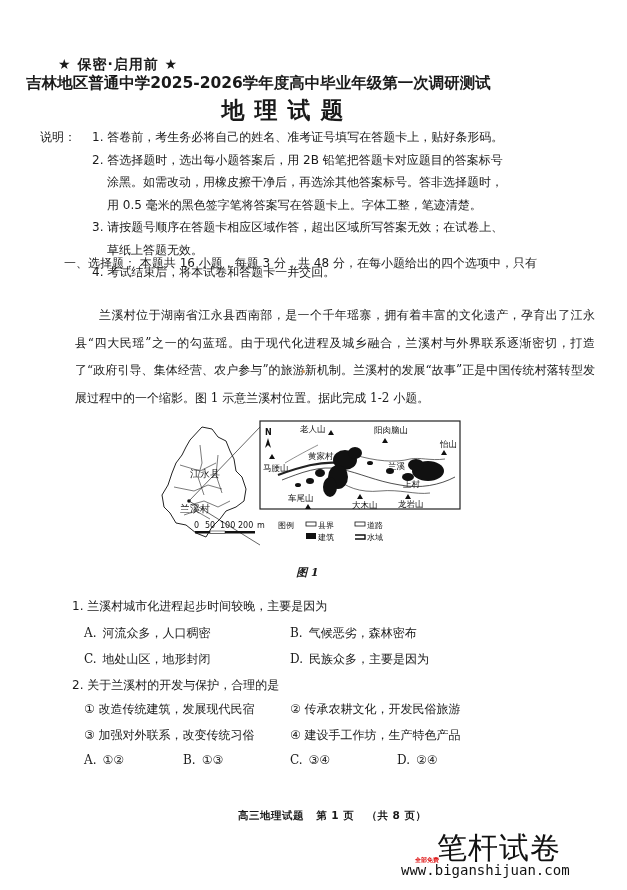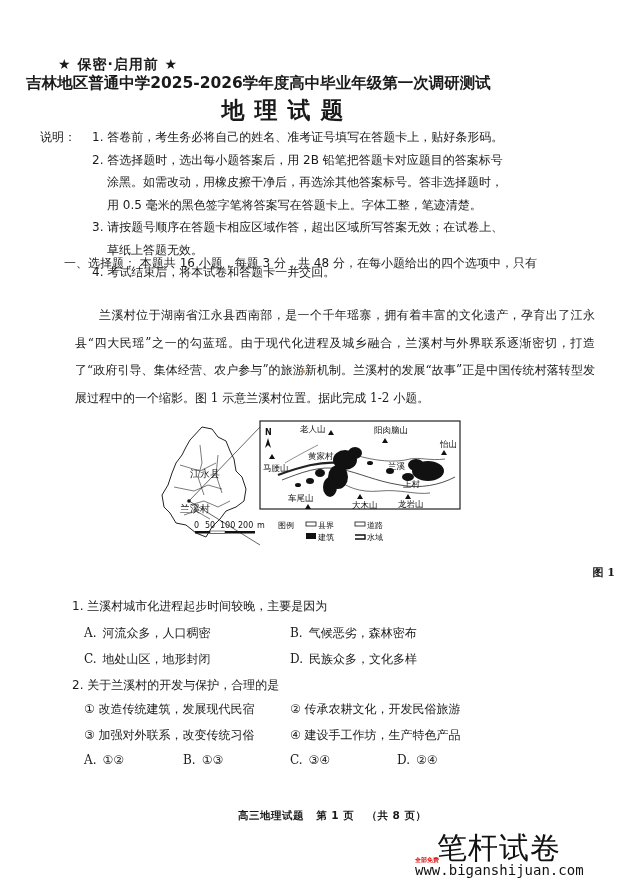--- a/index.html
+++ b/index.html
@@ -16,21 +16,21 @@
   .notes .item { padding-left: 0; }
   .notes .cont { padding-left: 15px; }
   .section { left: 64px; top: 251px; font-family: "DejaVu Sans", sans-serif; font-size: 12px; line-height: 25px; width: 545px; }
   .section .line2 { padding-left: 22px; }
   .passage { left: 75px; top: 302px; width: 520px; font-family: "DejaVu Serif", serif; font-size: 12px; line-height: 27.5px; text-align: justify; }
   .passage p { margin: 0; text-indent: 2em; }
   .ochre-dot { left: 302px; top: 370px; width: 3px; height: 3px; background: #d9a060; border-radius: 1px; }
 
   
   .map { left: 160px; top: 415px; width: 310px; height: 135px; }
-  .fig-cap { left: 0; width: 615px; top: 565px; text-align: right; font-size: 11px; font-weight: bold; font-family: "DejaVu Serif", serif; }
+  .fig-cap { left: 0; width: 615px; top: 565px; text-align: center; font-size: 11px; font-weight: bold; font-family: "DejaVu Serif", serif; font-style: italic; }
 
   .q { font-family: "DejaVu Sans", sans-serif; font-size: 12px; }
   .q-stem { left: 72px; }
   .q1 { top: 598px; }
   .q1a { left: 84px; top: 625px; }
   .q1b { left: 290px; top: 625px; }
   .q1c { left: 84px; top: 651px; }
   .q1d { left: 290px; top: 651px; }
   .q2 { top: 677px; }
   .q2s1 { left: 84px; top: 701px; }
@@ -39,21 +39,21 @@
   .q2s4 { left: 290px; top: 727px; }
   .q2a { left: 84px; top: 753px; }
   .q2b { left: 183px; top: 753px; }
   .q2c { left: 290px; top: 753px; }
   .q2d { left: 397px; top: 753px; }
   .optletter { font-family: "DejaVu Serif", serif; margin-right: 6px; }
   .footer { left: 238px; top: 779px; font-size: 10.5px; font-weight: bold; font-family: "DejaVu Sans", sans-serif; letter-spacing: 0.5px; margin-top: 30px; }
   .footer span { margin-right: 8px; }
   .wm-big { left: 437px; top: 828px; font-size: 30px; font-family: Liberation Serif, serif; color: #111; letter-spacing: 1px; }
   .wm-red { left: 415px; top: 856px; font-size: 6px; color: #e02020; font-family: "DejaVu Sans", sans-serif; font-weight: bold; }
-  .wm-url { left: 415px; top: 862px; font-size: 14px; font-family: "DejaVu Sans Mono", "Liberation Mono", monospace; color: #111; }
+  .wm-url { left: 401px; top: 862px; font-size: 14px; font-family: "DejaVu Sans Mono", "Liberation Mono", monospace; color: #111; }
 </style>
 </head>
 <body>
 
 <div class="abs secret">★ 保密·启用前 ★</div>
 <div class="abs subtitle">吉林地区普通中学2025-2026学年度高中毕业年级第一次调研测试</div>
 <div class="abs title">地理试题</div>
 
 <div class="abs notes">
   <span class="label">说明：</span>
@@ -164,21 +164,21 @@
       <text x="207" y="125">水域</text>
     </g>
   </svg>
 </div>
 <div class="abs fig-cap">图 1</div>
 
 <div class="abs q q-stem q1">1. 兰溪村城市化进程起步时间较晚，主要是因为</div>
 <div class="abs q q1a"><span class="optletter">A.</span><span>河流众多，人口稠密</span></div>
 <div class="abs q q1b"><span class="optletter">B.</span><span>气候恶劣，森林密布</span></div>
 <div class="abs q q1c"><span class="optletter">C.</span><span>地处山区，地形封闭</span></div>
-<div class="abs q q1d"><span class="optletter">D.</span><span>民族众多，文化多样</span></div>
+<div class="abs q q1d"><span class="optletter">D.</span><span>民族众多，主要是因为</span></div>
 
 <div class="abs q q-stem q2">2. 关于兰溪村的开发与保护，合理的是</div>
 <div class="abs q q2s1">① 改造传统建筑，发展现代民宿</div>
 <div class="abs q q2s2">② 传承农耕文化，开发民俗旅游</div>
 <div class="abs q q2s3">③ 加强对外联系，改变传统习俗</div>
 <div class="abs q q2s4">④ 建设手工作坊，生产特色产品</div>
 <div class="abs q q2a"><span class="optletter">A.</span><span>①②</span></div>
 <div class="abs q q2b"><span class="optletter">B.</span><span>①③</span></div>
 <div class="abs q q2c"><span class="optletter">C.</span><span>③④</span></div>
 <div class="abs q q2d"><span class="optletter">D.</span><span>②④</span></div>

